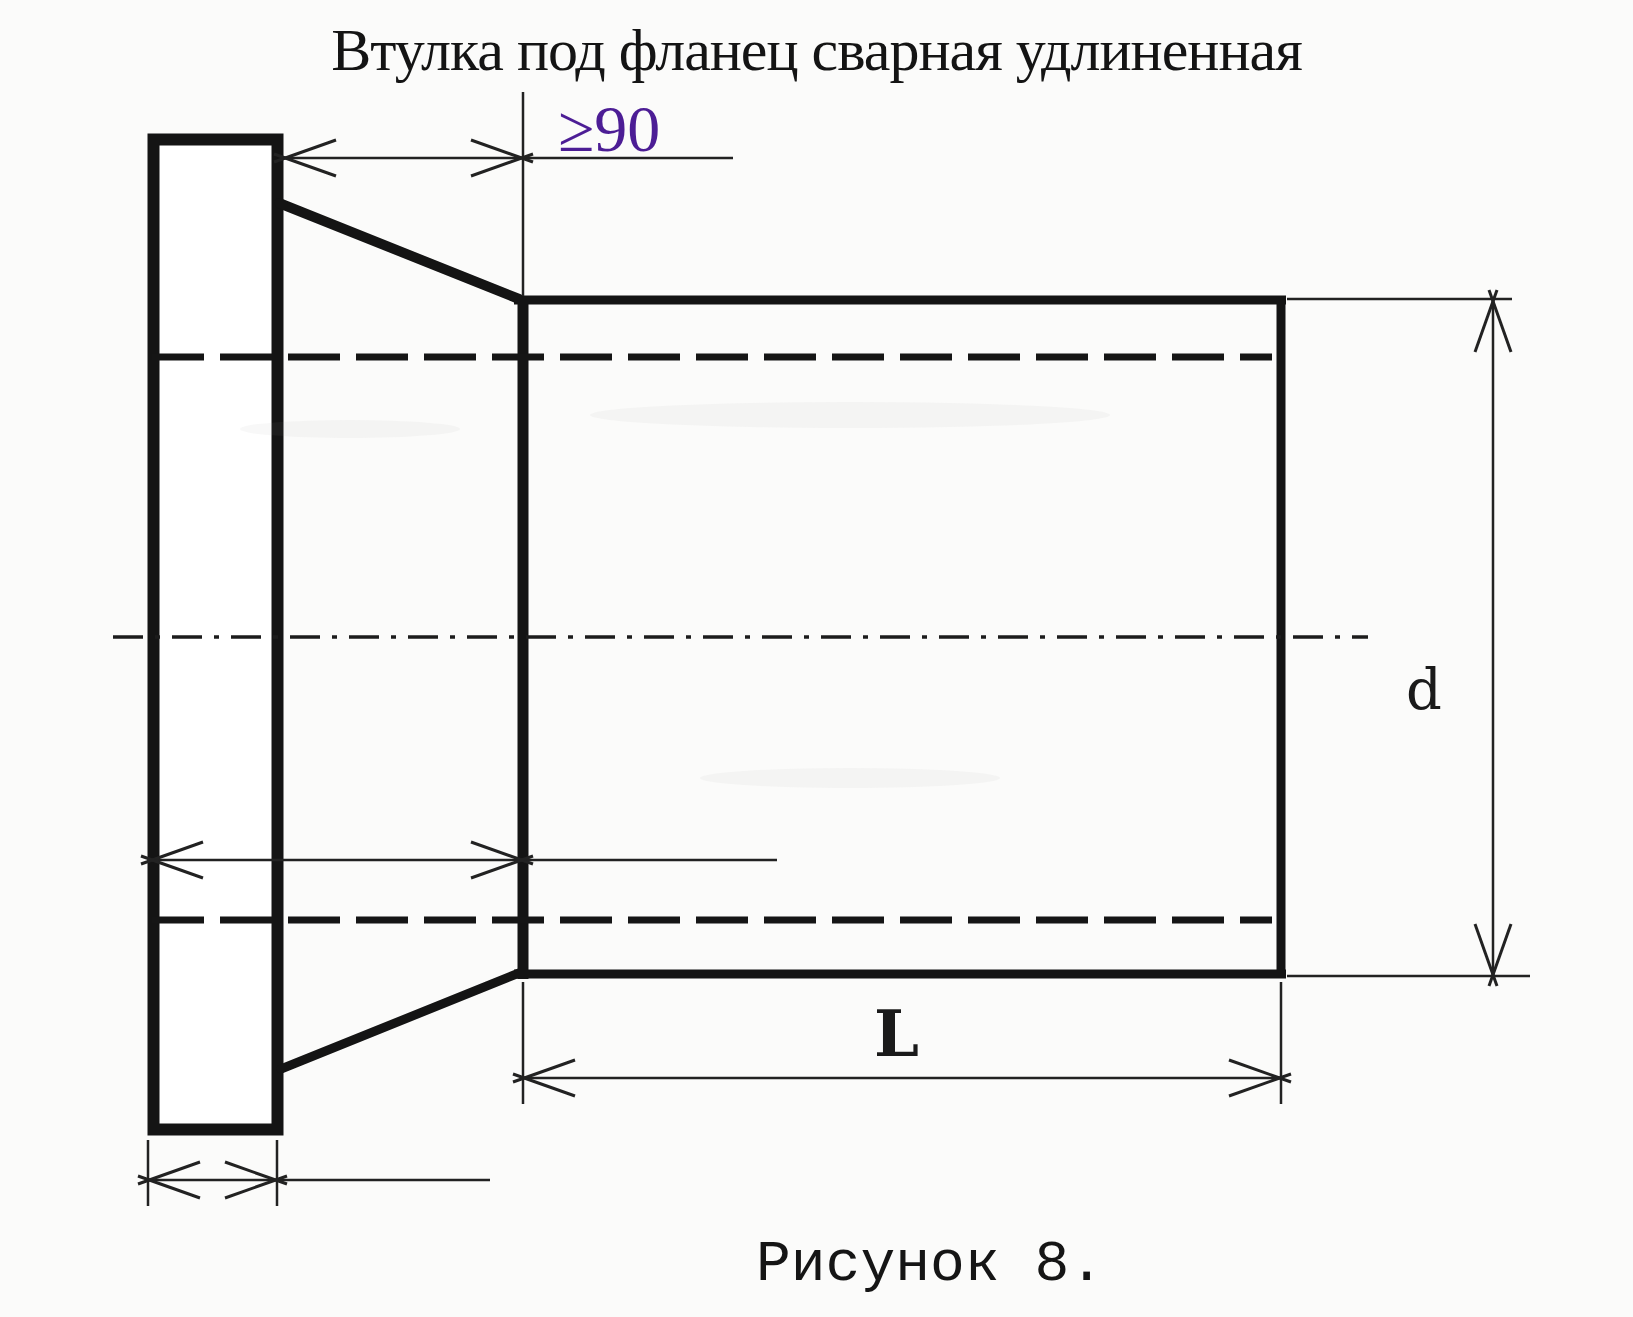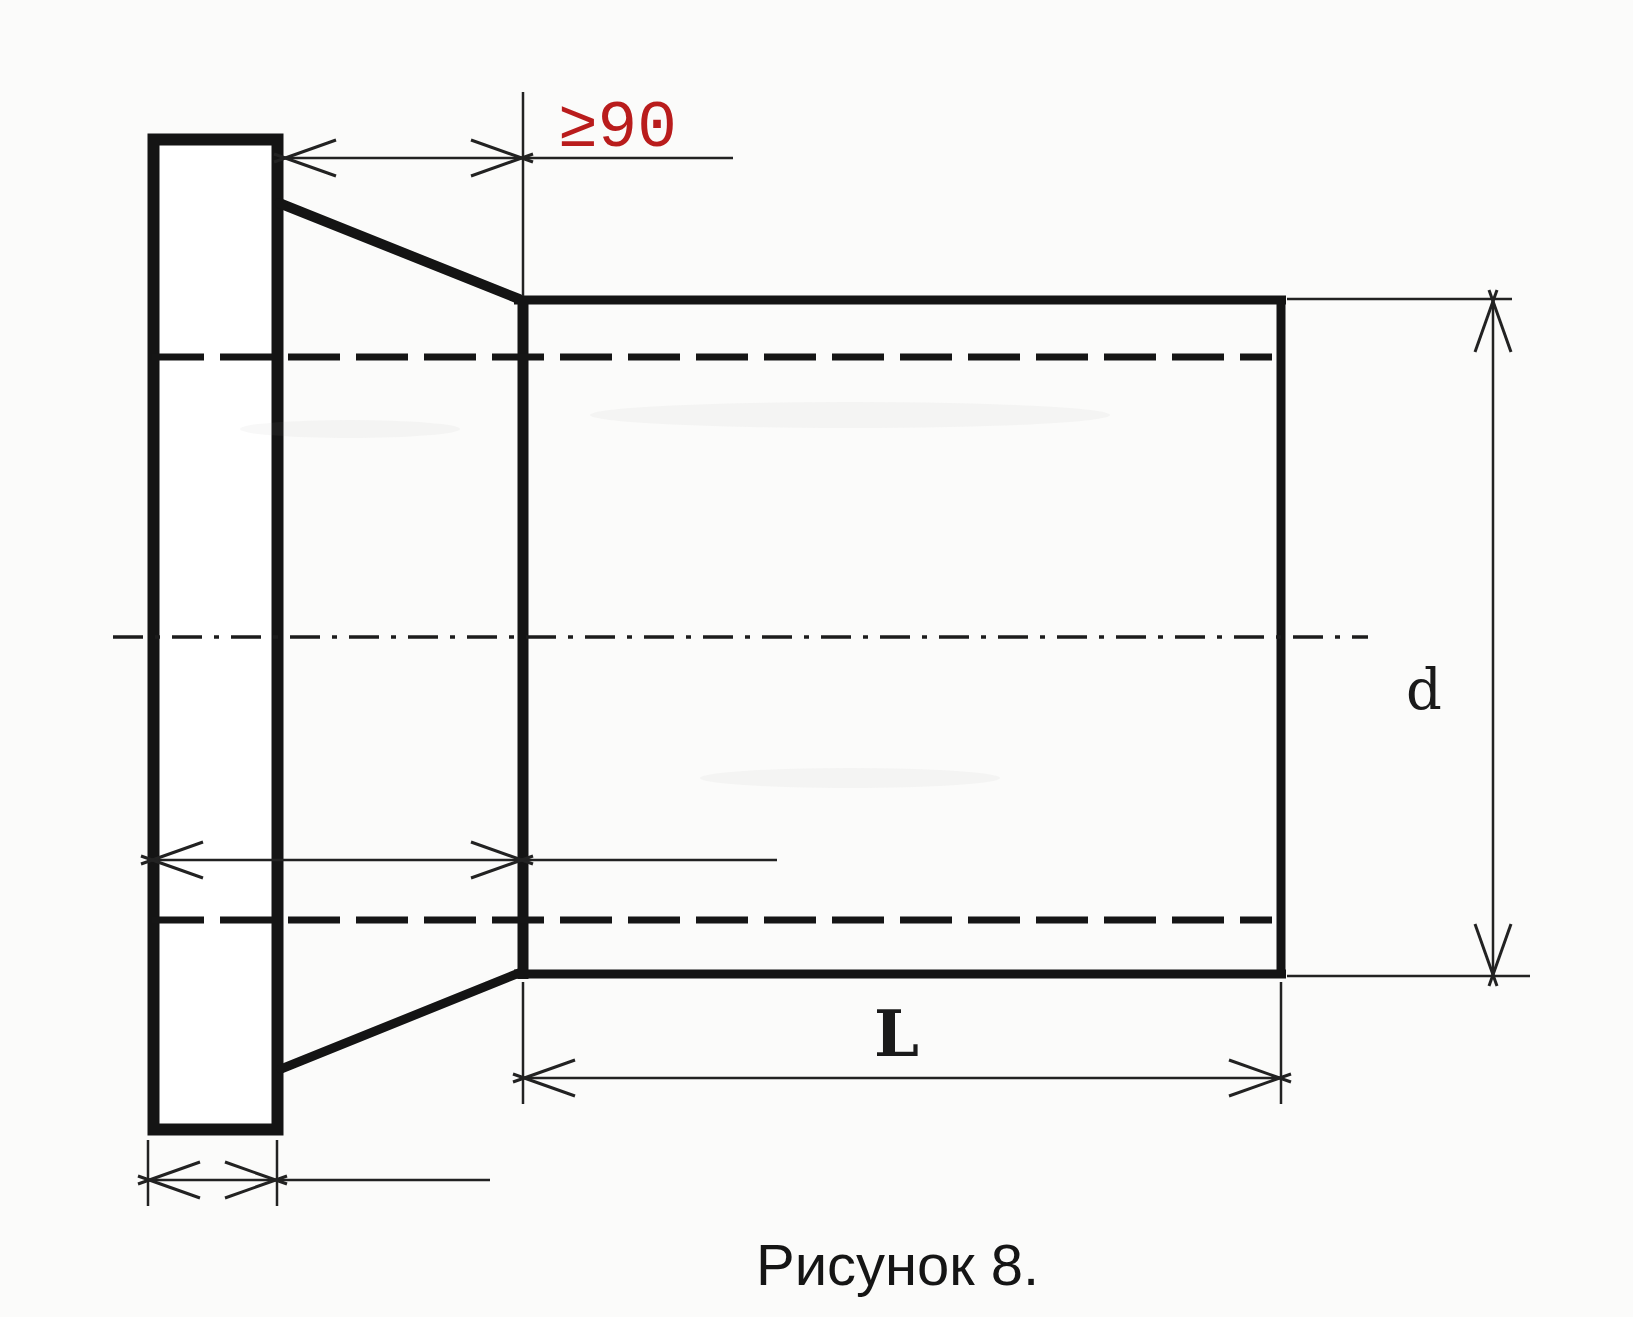--- a/index.html
+++ b/index.html
@@ -17,27 +17,27 @@
   .title {
     left: 50%; top: 20px;
     transform: translateX(-50%);
     font-family: "Liberation Serif", serif;
     font-size: 60px;
     letter-spacing: -1px;
     color: #141414;
   }
   .caption {
     left: 756px; top: 1236px;
-    font-family: Liberation Sans, sans-serif;
+    font-family: Liberation Mono, monospace;
     font-size: 58px;
     color: #151515;
   }
   .dim-sans {
-    font-family: Liberation Mono, monospace;
-    color: #b91c1c;
+    font-family: Liberation Serif, serif;
+    color: #4c1d95;
   }
   .dim-serif {
     font-family: "DejaVu Serif", "Liberation Serif", serif;
     color: #1a1a1a;
   }
   .dim-90   { left: 558px; top: 96px;  font-size: 66px; }
   .dim-120  { left: 603px; top: 794px; font-size: 66px; }
   .dim-3060 { left: 299px; top: 1106px; font-size: 62px; }
   .dim-L    { left: 874px; top: 1002px; font-size: 64px; font-weight: bold; }
   .dim-d    { left: 1406px; top: 662px; font-size: 56px; }
@@ -136,20 +136,21 @@
         <path d="M1475,924 L1497,986"></path>
           <path d="M1511,924 L1489,986"></path>
       </g>
     </g>
   </svg>
 
   <div class="noise" style="left:590px; top:402px; width:520px; height:26px;"></div>
   <div class="noise" style="left:700px; top:768px; width:300px; height:20px;"></div>
   <div class="noise" style="left:240px; top:420px; width:220px; height:18px;"></div>
 
+  <div class="label title">Втулка под фланец сварная удлиненная</div>
 
   <div class="label dim-sans dim-90">≥90</div>
 
 
 
   <div class="label dim-serif dim-L">L</div>
 
   <div class="label dim-serif dim-d">d</div>
 
   <div class="label caption">Рисунок 8.</div>

